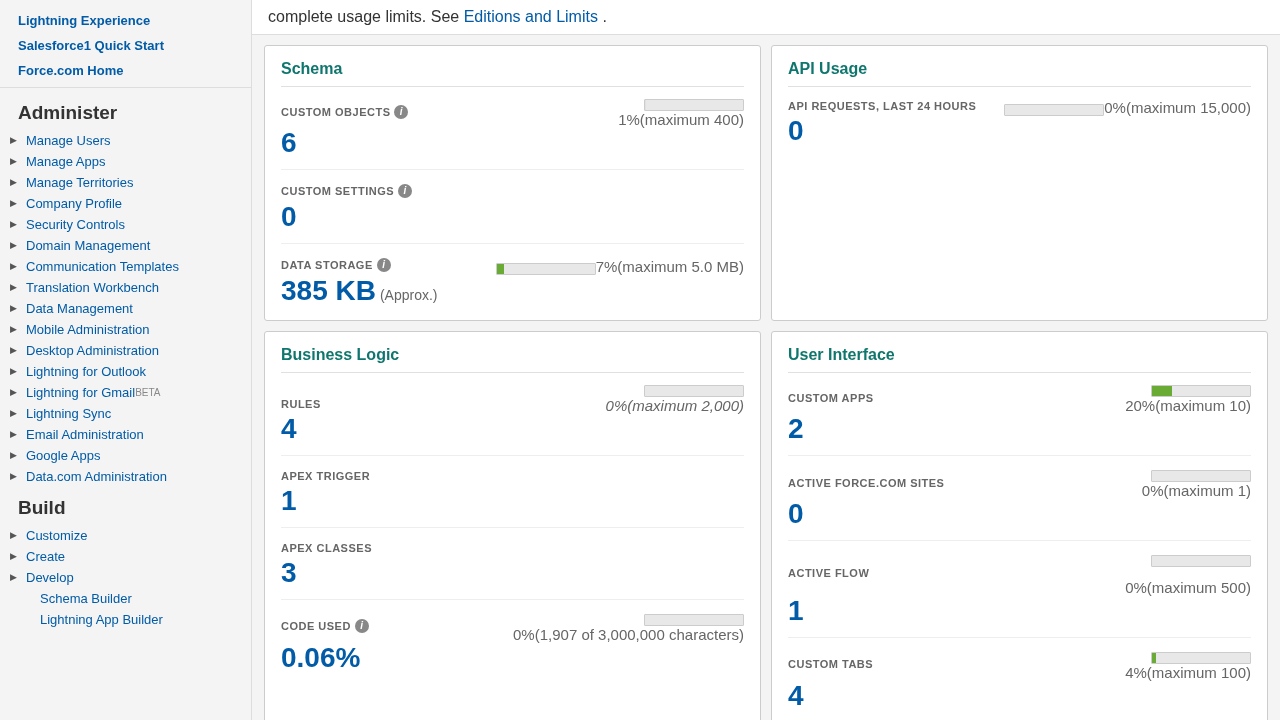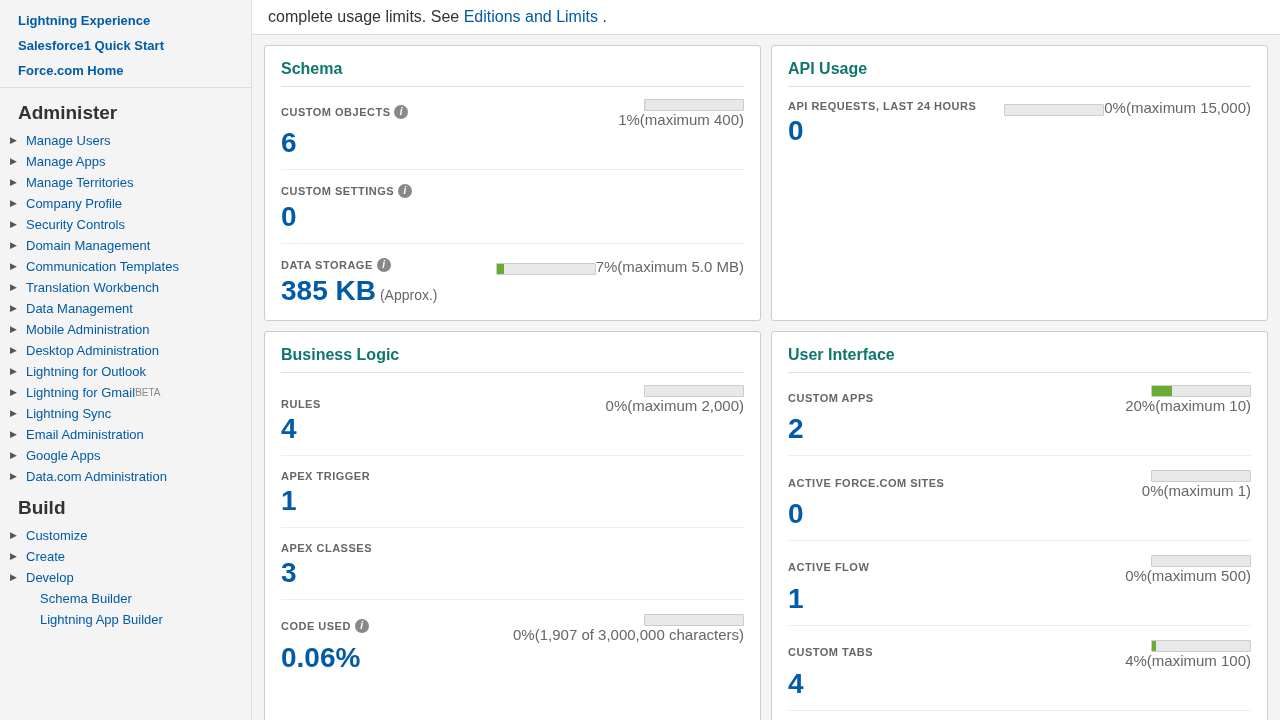--- a/index.html
+++ b/index.html
@@ -333,21 +333,21 @@
       </div>
     </div>
   <div id="panels-row2" class="panels-row" style="padding-top:10px;">
       <div class="panel">
         <div class="panel-title">Business Logic</div>
         <div class="metric-block">
           <div style="display: flex; justify-content: space-between; align-items: flex-end;">
             <div class="metric-label">
               <span>RULES</span>
             </div>
-            <div style="display: flex; flex-direction: column; align-items: flex-end;">
+            <div style="display: flex; flex-direction: column; align-items: flex-end; font-style: italic;">
               <div class="progress-bar-container">
                 <div class="progress-bar-fill" style="width: 0%; background: rgb(224, 224, 224);"></div>
               </div>
               <div class="progress-pct">0%(maximum 2,000)</div>
             </div>
           </div>
           <div style="display: flex; align-items: baseline;">
             <div class="metric-value">4</div>
           </div>
         </div>
@@ -421,21 +421,21 @@
           </div>
           <div style="display: flex; align-items: baseline;">
             <div class="metric-value">0</div>
           </div>
         </div>
         <div class="metric-block">
           <div style="display: flex; justify-content: space-between; align-items: center;">
             <div class="metric-label">
               <span>ACTIVE FLOW</span>
             </div>
-            <div style="display: flex; flex-direction: column; align-items: flex-end;">
+            <div style="display: flex; flex-direction: column; align-items: flex-end; gap: 12px;">
               <div class="progress-bar-container">
                 <div class="progress-bar-fill" style="width: 0%; background: rgb(224, 224, 224);"></div>
               </div>
               <div class="progress-pct">0%(maximum 500)</div>
             </div>
           </div>
           <div style="display: flex; align-items: baseline;">
             <div class="metric-value">1</div>
           </div>
         </div>

